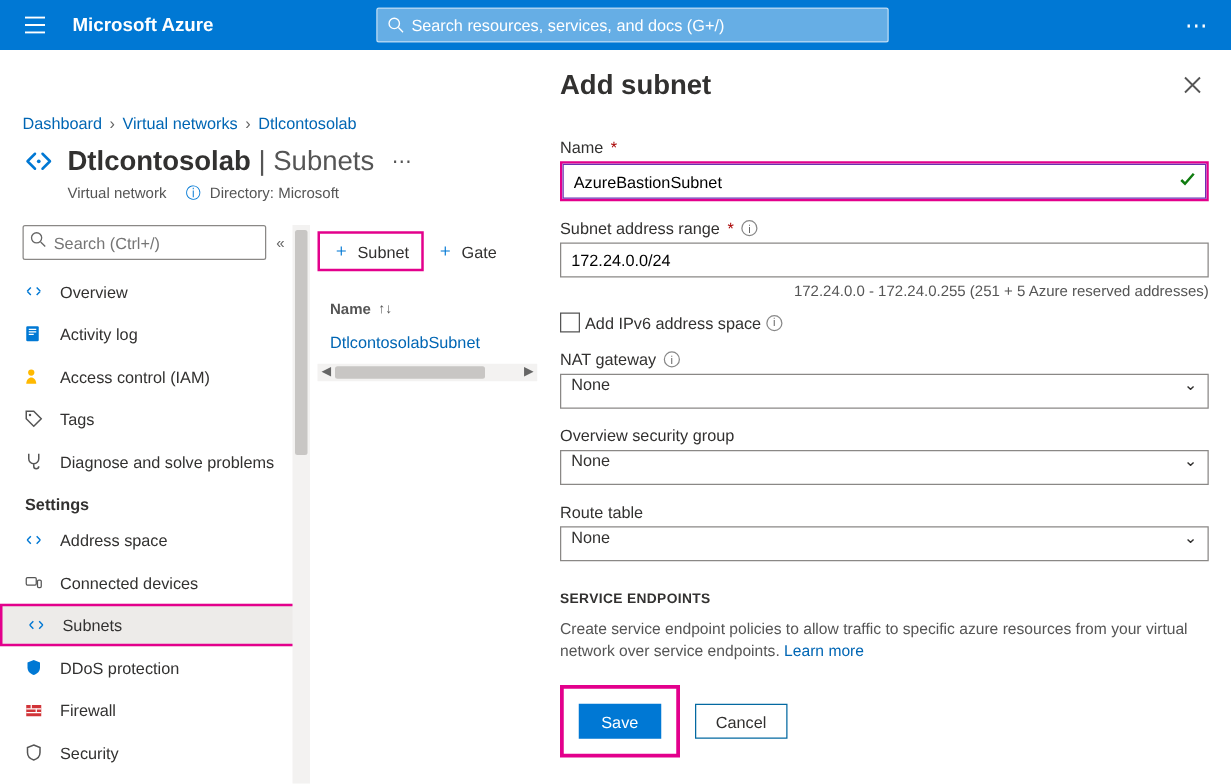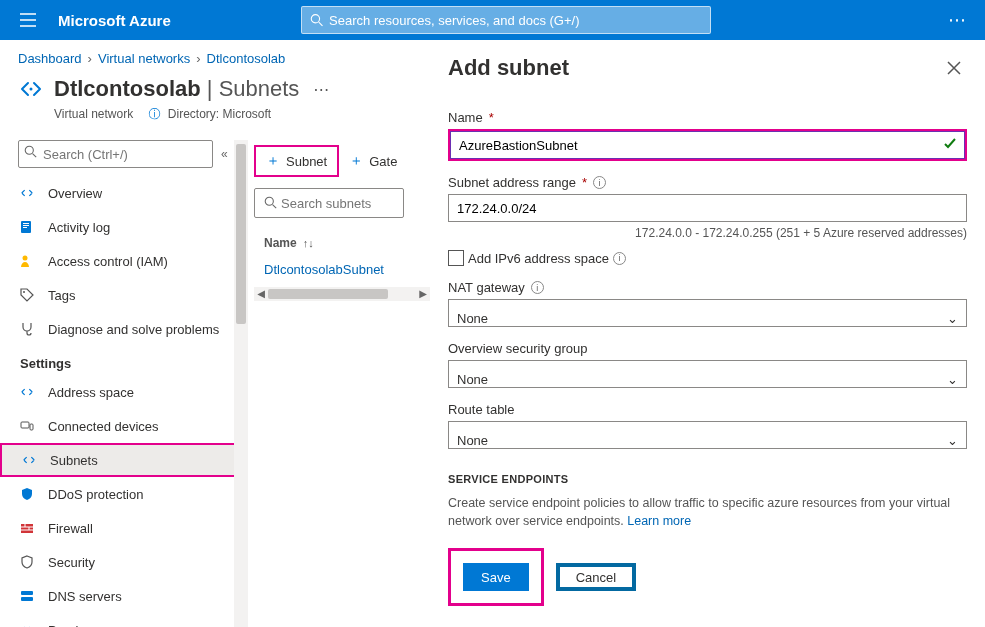--- a/index.html
+++ b/index.html
@@ -24,21 +24,21 @@
   .titlebar { display:flex; align-items:center; padding: 6px 18px 4px 18px; }
   .titleicon { width:26px; height:26px; color:#0078d4; display:flex; align-items:center; justify-content:center; margin-right:10px; }
   .titlebar h1 { font-weight: 600; font-size: 22px; display:inline; }
   .titlebar .sub { font-size: 22px; font-weight: 400; color:#555; }
   .titlebar .dots { margin-left: 14px; color:#555; font-size:16px; cursor:pointer; }
   .subtitle { padding: 0 0 10px 54px; font-size:12px; color:#555; }
   .subtitle .info-icon { color:#0078d4; margin: 0 4px 0 12px; }
 
   
   .main { display:flex; height: calc(627px - 40px); }
-  .leftcol { width: 430px; position: relative; }
+  .leftcol { width: 430px; position: relative; margin-top: 40px; }
   .rightcol { flex:1; border-left: none; position:relative; }
 
   
   .sidebararea { display:flex; position:absolute; top:100px; left:0; right:0; bottom:0; }
   .sidenav { width: 248px; border-right: 0; padding: 0 0 0 0; position:relative; }
   .sidenav .searchwrap { display:flex; align-items:center; padding: 0 6px 8px 18px; }
   .sidenav .searchwrap input { width: 195px; height:28px; border:1px solid #8a8886; border-radius:2px; padding:0 6px 0 24px; font-size:13px; }
   .sidenav .searchwrap { position:relative; }
   .sidenav .searchwrap .sicon { position:absolute; left:24px; top:5px; color:#666; }
   .sidenav .collapse { margin-left:8px; color:#666; cursor:pointer; font-size:12px; }
@@ -77,28 +77,28 @@
   .req { color:#a80000; }
   .info { width:13px; height:13px; border:1px solid #888; border-radius:50%; display:inline-flex; align-items:center; justify-content:center; font-size:9px; color:#666; }
   .field { margin-top:4px; }
   .field input[type=text] { width:100%; height:28px; border:1px solid #8a8886; padding:0 8px; font-size:13px; }
   .field input.valid { border:1px solid #6b2fb3; padding-right:26px; }
   .validwrap { position:relative; border: 2px solid #e3008c; padding:0; display:inline-block; width:100%; }
   .validwrap .check { position:absolute; right:8px; top:6px; color:#107c10; }
   .hint { font-size:12px; color:#555; text-align:right; margin-top:4px; }
   .checkbox-row { display:flex; align-items:center; gap:4px; margin-top:10px; font-size:13px; }
   .chk { width:16px; height:16px; border:1px solid #555; display:inline-block; }
-  .dropdown { width:100%; height:28px; border:1px solid #8a8886; padding:0 8px; display:flex; align-items:flex-end; justify-content:space-between; font-size:13px; cursor:pointer; }
+  .dropdown { width:100%; height:28px; border:1px solid #8a8886; padding:0 8px; display:flex; align-items:flex-start; justify-content:space-between; font-size:13px; cursor:pointer; }
   .section-h { font-size:11px; font-weight:700; letter-spacing:0.3px; margin-top:24px; text-transform:uppercase; color:#323130; }
   .desc { font-size:12.5px; color:#555; margin-top:10px; line-height:1.4; }
   .desc a { color:#0066b4; text-decoration:none; }
   .actions { display:flex; gap:12px; margin-top:18px; align-items:center; }
   .btn-primary { background:#0078d4; color:#fff; border:none; height:28px; padding:0 18px; font-size:13px; cursor:pointer; }
   .btn-primary-wrap { border:3px solid #e3008c; padding:12px; display:inline-block; }
-  .btn-secondary { background:#fff; color:#323130; border:4px solid #0369a1; height:28px; padding:0 16px; font-size:13px; cursor:pointer; }
+  .btn-secondary { background:#fff; color:#323130; border:1px solid #0369a1; height:28px; padding:0 16px; font-size:13px; cursor:pointer; }
 
   svg { display:block; }
 </style>
 </head>
 <body>
 
 <div class="topbar">
   <div class="hamburger">
     <svg width="16" height="14" viewBox="0 0 16 14" fill="none">
         <path stroke="#fff" stroke-width="1.5" d="M0 1h16M0 7h16M0 13h16"></path>
@@ -285,29 +285,20 @@
         <div class="midtoolbar">
           <div class="tbtn hl">
             <span class="plus">＋</span>
             <span>Subnet</span>
           </div>
           <div class="tbtn">
             <span class="plus">＋</span>
             <span>Gate</span>
           </div>
         </div>
-        <div class="midsearch">
-          <span class="sicon">
-            <svg width="13" height="13" viewBox="0 0 16 16">
-                <circle cx="6.5" cy="6.5" r="5" stroke="#666" stroke-width="1.3" fill="none"></circle>
-                <line x1="10.5" y1="10.5" x2="15" y2="15" stroke="#666" stroke-width="1.3"></line>
-              </svg>
-          </span>
-          <input placeholder="Search subnets" style="">
-        </div>
         <div class="tablehead">
           <span>Name</span>
           <span class="sort">↑↓</span>
         </div>
         <div class="tablerow">
           <a href="#">DtlcontosolabSubnet</a>
         </div>
         <div class="hscroll">
           <div class="arrow al">◀</div>
           <div class="thumb"></div>

